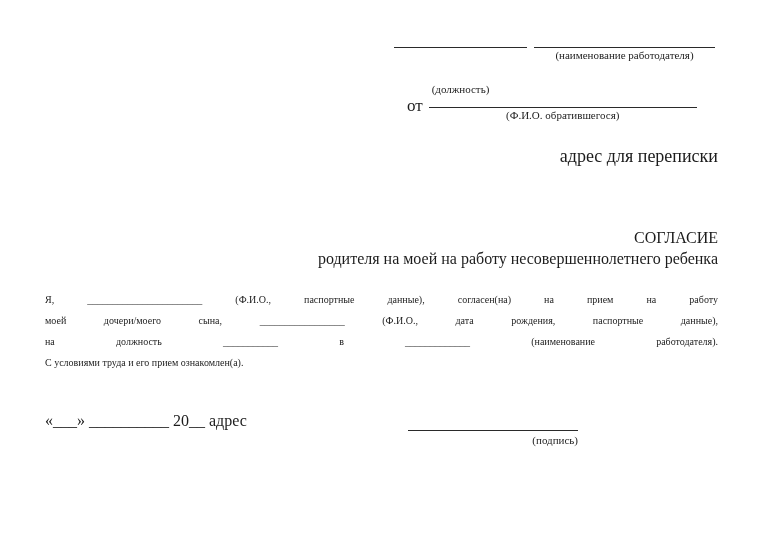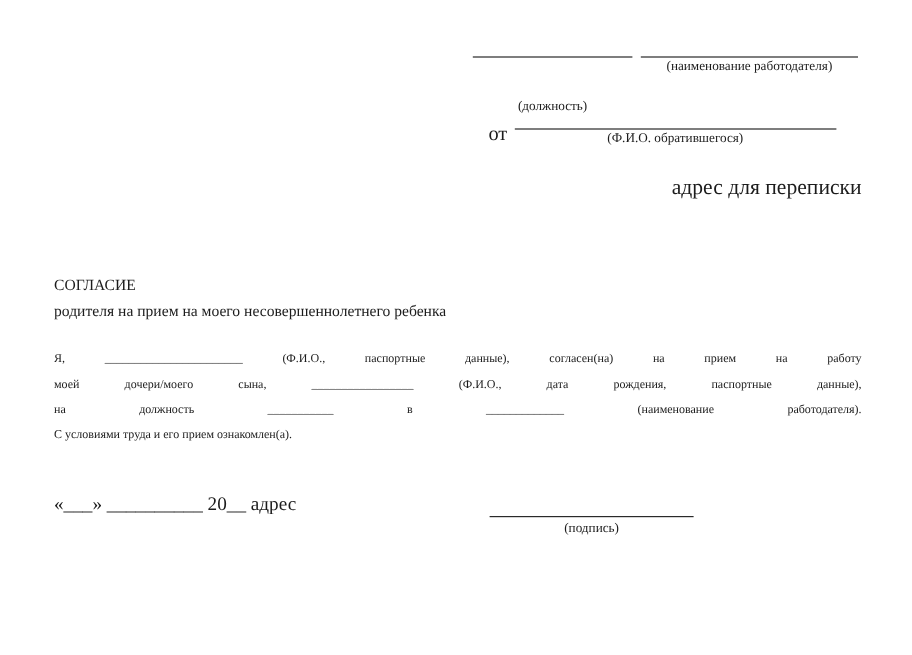--- a/index.html
+++ b/index.html
@@ -27,21 +27,21 @@
   .blank-group.g1 { width: 133px; gap: 34px; }
   .blank-group.g2 { width: 181px; }
   .small-label { font-size: 11px; line-height: 13px; margin-top: 1px; white-space: nowrap; }
 
   
   .from-row {
     position: absolute;
     top: 90px;
     left: 407px;
     display: flex;
-    align-items: flex-end;
+    align-items: center;
     font-size: 17px;
   }
   .from-col { display: inline-flex; flex-direction: column; align-items: center; margin-left: 6px; }
   .from-blank { width: 268px; height: 17px; }
 
   
   .address-note {
     position: absolute;
     top: 146px;
     left: 0;
@@ -49,22 +49,22 @@
     text-align: right;
     font-size: 18px;
   }
 
   
   .title-block {
     position: absolute;
     top: 227px;
     left: 45px;
     width: 673px;
-    text-align: left;
-    font-size: 13px;
+    text-align: right;
+    font-size: 16px;
     line-height: 21px;
   }
 
   
   .body-par {
     position: absolute;
     top: 289px;
     left: 45px;
     width: 673px;
     font-size: 10px;
@@ -80,21 +80,21 @@
     left: 45px;
     font-size: 16px;
   }
   .signature-block {
     position: absolute;
     top: 414px;
     left: 408px;
     width: 170px;
     display: flex;
     flex-direction: column;
-    align-items: center;
+    align-items: flex-end;
   }
   .signature-blank { width: 170px; height: 16px; }
   .signature-block .small-label { margin-top: 3px; }
 </style>
 </head>
 <body>
 
 <div class="page">
 
   <div class="top-blanks">
@@ -113,21 +113,21 @@
     <span class="from-col">
       <span class="blank from-blank"></span>
       <span class="small-label">(Ф.И.О. обратившегося)</span>
     </span>
   </div>
 
   <div class="address-note">адрес для переписки</div>
 
   <div class="title-block">
     <div>СОГЛАСИЕ</div>
-    <div>родителя на прием на моего несовершеннолетнего ребенка</div>
+    <div>родителя на моей на работу несовершеннолетнего ребенка</div>
   </div>
 
   <div class="body-par">
     <div class="body-line">Я, _______________________ (Ф.И.О., паспортные данные), согласен(на) на прием на работу</div>
     <div class="body-line">моей дочери/моего сына, _________________ (Ф.И.О., дата рождения, паспортные данные),</div>
     <div class="body-line">на должность ___________ в _____________ (наименование работодателя).</div>
     <div class="body-line last">С условиями труда и его прием ознакомлен(а).</div>
   </div>
 
   <div class="footer-date">«___» __________ 20__ адрес</div>

